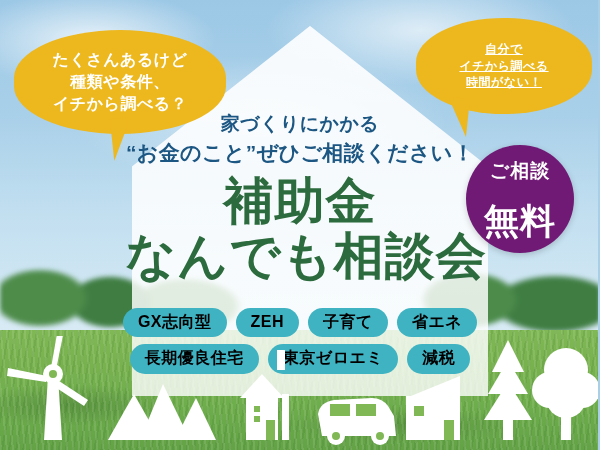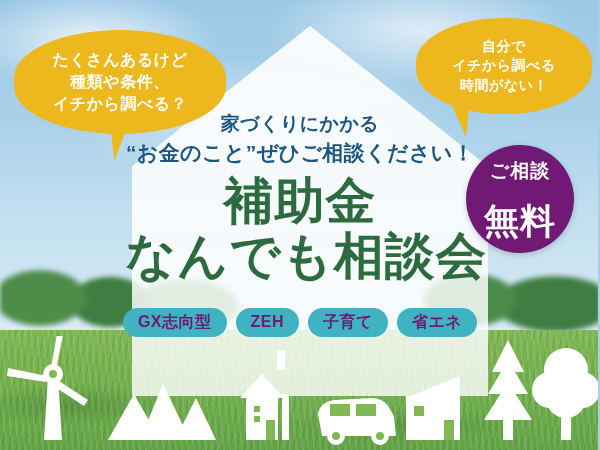--- a/index.html
+++ b/index.html
@@ -66,21 +66,21 @@
     letter-spacing:.5px;
   }
   .bubble span{display:block;}
   .bubble-left{left:14px;top:30px;width:212px;height:104px;font-size:16px;}
   .bubble-left .tail{
     position:absolute;left:98px;top:88px;width:0;height:0;
     border-left:16px solid #edb71e;border-right:6px solid transparent;
     border-top:10px solid #edb71e;border-bottom:32px solid transparent;
     transform:rotate(-6deg);
   }
-  .bubble-right{left:416px;top:18px;width:176px;height:96px;font-size:14px;}
+  .bubble-right{left:416px;top:18px;width:176px;height:96px;font-size:12px;text-decoration:underline;}
   .bubble-right .tail{
     position:absolute;left:30px;top:80px;width:0;height:0;
     border-right:16px solid #edb71e;border-left:6px solid transparent;
     border-top:10px solid #edb71e;border-bottom:28px solid transparent;
     transform:rotate(6deg);
   }
 
   
   .subtitle{
     position:absolute;left:0;top:110px;width:600px;text-align:center;
@@ -104,21 +104,21 @@
     display:flex;flex-direction:column;align-items:center;justify-content:center;
     box-shadow:0 2px 6px rgba(0,0,0,.18);
   }
   .badge .b1{font-size:19px;font-weight:700;letter-spacing:1px;line-height:1;}
   .badge .b2{font-size:35px;font-weight:800;letter-spacing:1px;line-height:1;margin-top:23px;}
 
   
   .tags{position:absolute;left:0;top:308px;width:600px;}
   .tagrow{display:flex;justify-content:center;gap:9px;margin-bottom:7px;}
   .tag{
-    background:#3fb3c2;color:#701a75;border-radius:16px;
+    background:#3fb3c2;color:#000000;border-radius:16px;
     font-size:16px;font-weight:700;letter-spacing:.5px;
     padding:5px 15px 6px;white-space:nowrap;line-height:1.15;
   }
 
   
   .scene{position:absolute;left:0;top:336px;width:600px;height:114px;}
   .sil{position:absolute;fill:#ffffff;}
 </style>
 </head>
 <body>
@@ -164,20 +164,25 @@
     <span class="b1">ご相談</span>
     <span class="b2">無料</span>
   </div>
 
   <div class="tags">
     <div class="tagrow">
       <span class="tag">GX志向型</span>
       <span class="tag">ZEH</span>
       <span class="tag">子育て</span>
       <span class="tag">省エネ</span>
+    </div>
+    <div class="tagrow">
+      <span class="tag">長期優良住宅</span>
+      <span class="tag">東京ゼロエミ</span>
+      <span class="tag">減税</span>
     </div>
   </div>
 
   <svg class="scene" viewBox="0 0 600 114">
 
     <g class="sil">
       <polygon points="48,40 58,40 62,104 44,104" fill="#ffffff"></polygon>
       <circle cx="53" cy="38" r="10" fill="#ffffff"></circle>
       <circle cx="53" cy="38" r="4" fill="#7fb855"></circle>
       <polygon points="51,32 58,-8 64,-6 56,34" fill="#ffffff"></polygon>

